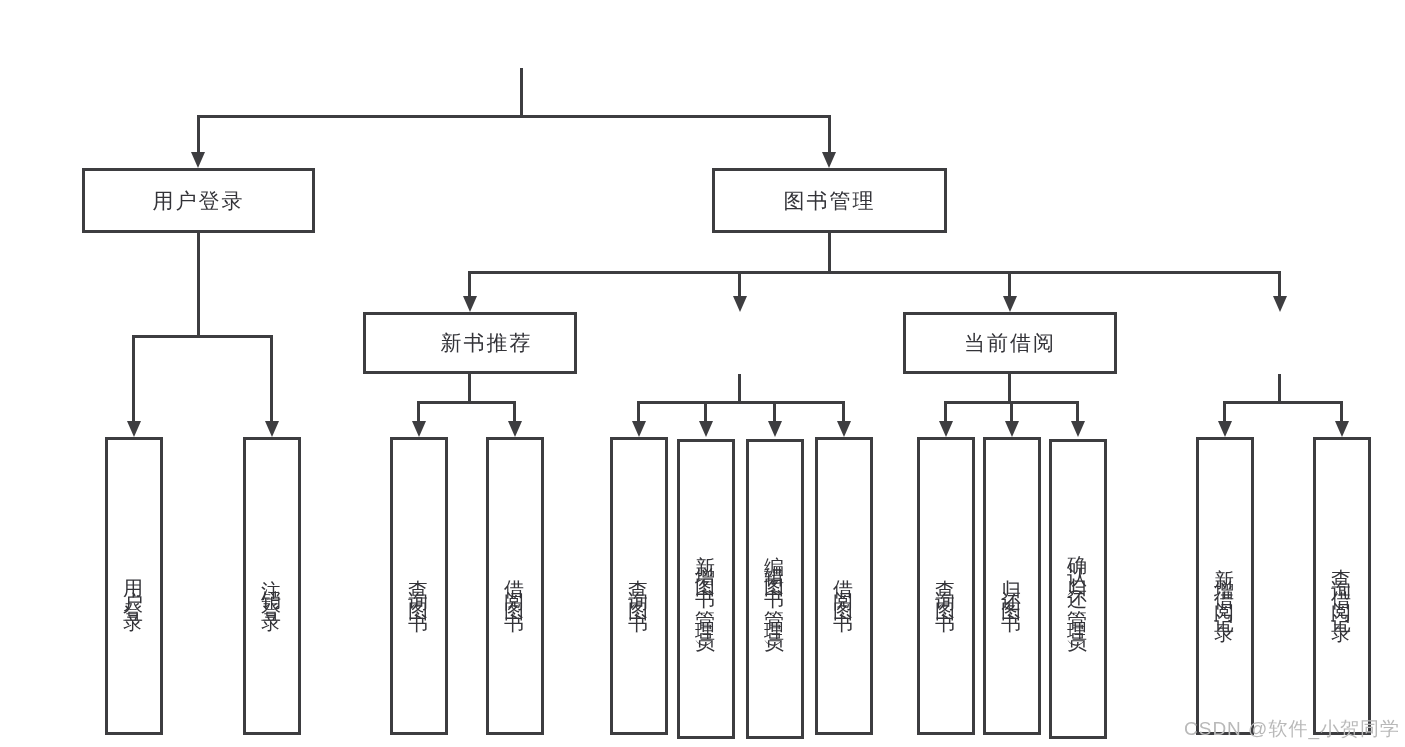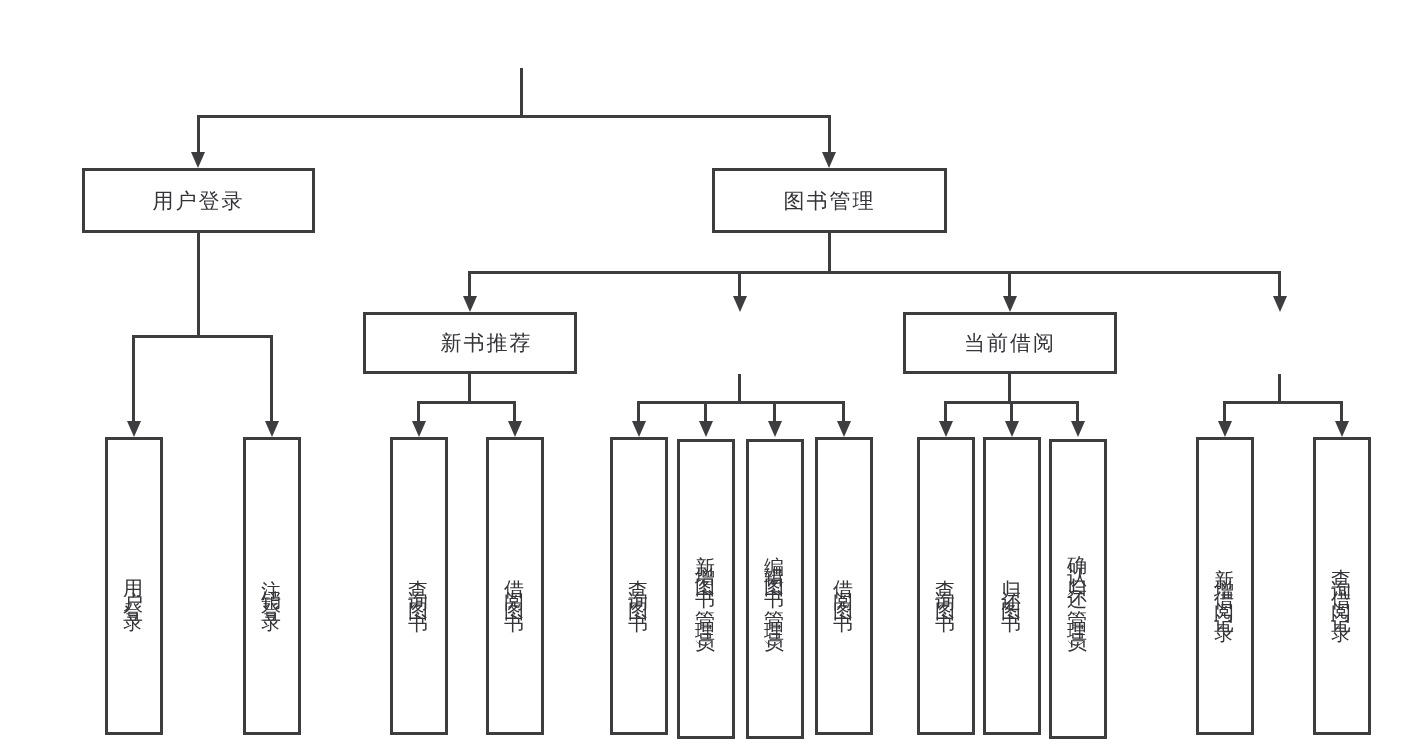--- a/index.html
+++ b/index.html
@@ -172,14 +172,15 @@
     <span>确认归还（管理员）</span>
   </div>
 
   <div class="node leaf" style="left:1196px;top:437px;width:58px;height:298px;">
     <span>新增借阅记录</span>
   </div>
   <div class="node leaf" style="left:1313px;top:437px;width:58px;height:298px;">
     <span>查询借阅记录</span>
   </div>
 
+  <div class="watermark">CSDN @软件_小贺同学</div>
 
 </div>
 
 </body></html>

